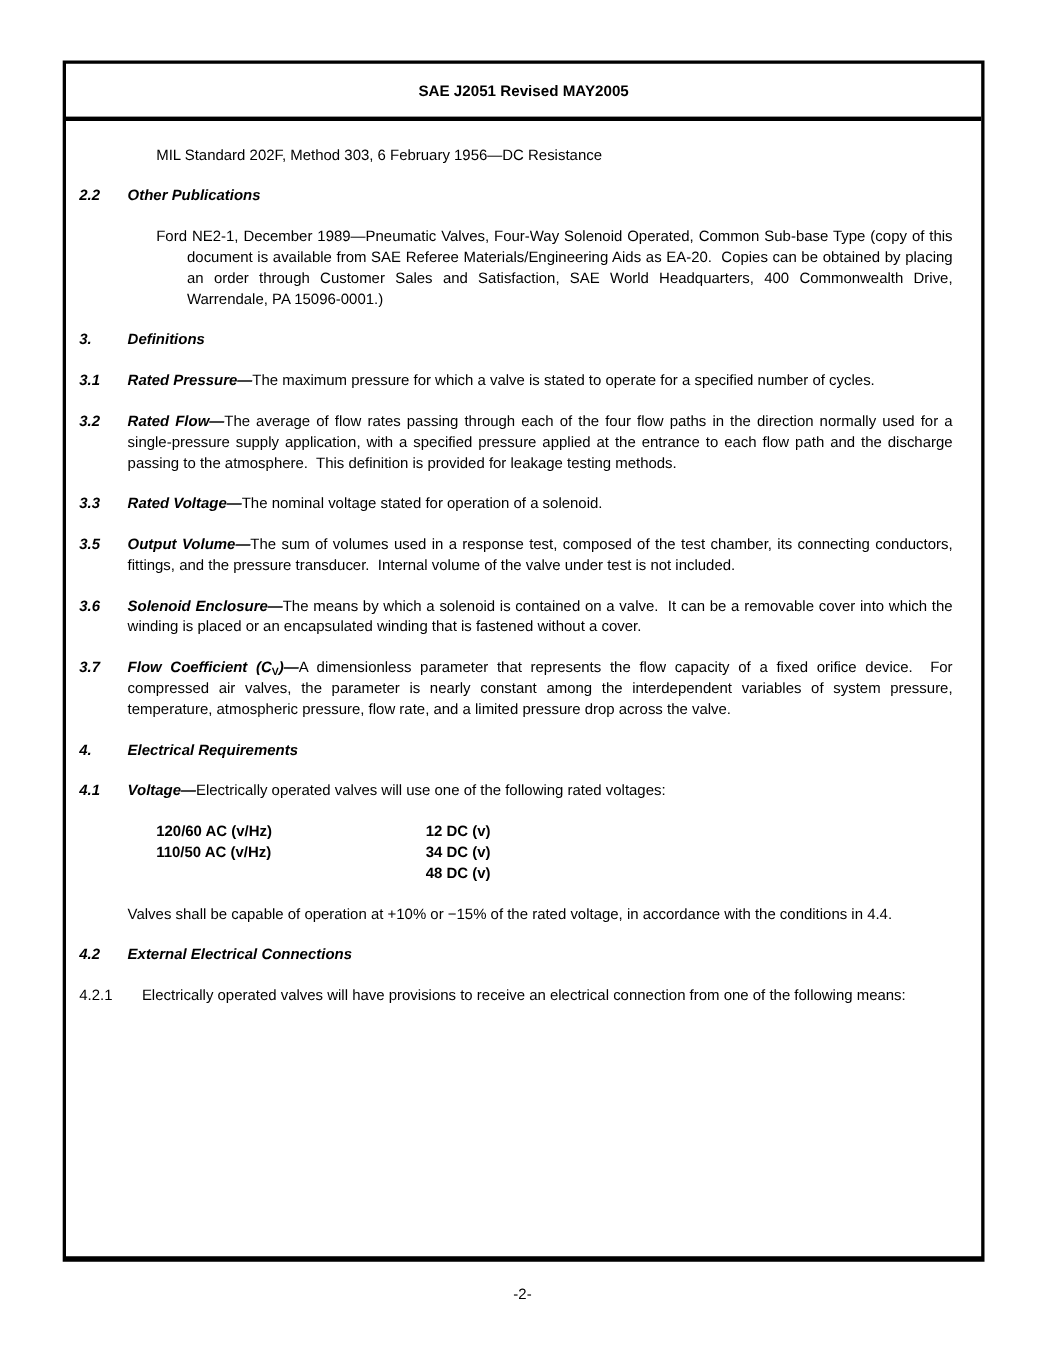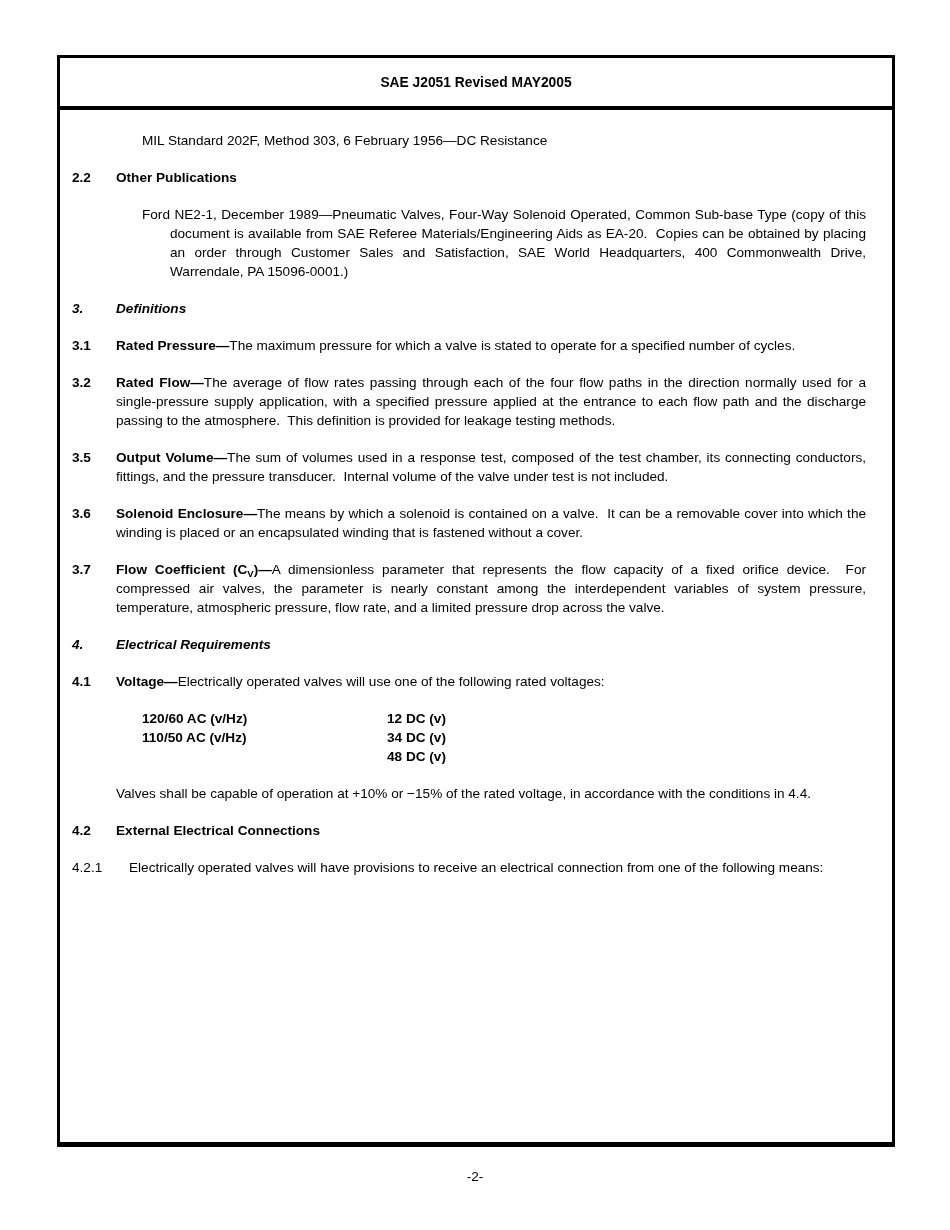--- a/index.html
+++ b/index.html
@@ -23,21 +23,21 @@
   }
   .header-title { font-weight: bold; font-size: 13.8px; }
   .body-area { padding: 21px 26px 0 12px; }
   .body-area > * { margin-top: 18px; }
   .body-area > *:first-child { margin-top: 0; }
   .sec { display: flex; align-items: flex-start; }
   .num { width: 44px; flex: 0 0 44px; }
   .num.wide { width: 57px; flex: 0 0 57px; }
   .txt { flex: 1 1 auto; text-align: justify; white-space: pre-wrap; }
   .txt-heading { flex: 1 1 auto; }
-  .b { font-weight: bold; }
+  .b { font-weight: bold; font-style: italic; }
   .bi { font-weight: bold; font-style: italic; }
   .smallcaps { font-variant: small-caps; letter-spacing: 0.15px; }
   .ref-line { margin-left: 70px; white-space: pre-wrap; }
   .ref-hang {
     margin-left: 70px; padding-left: 28px; text-indent: -28px;
     text-align: justify; white-space: pre-wrap;
   }
   .voltages { margin-left: 70px; display: flex; font-weight: bold; }
   .vcol-ac { width: 245px; flex: 0 0 245px; }
   .vline { white-space: pre-wrap; }
@@ -81,20 +81,24 @@
       <div class="sec">
         <div class="num b">3.1</div>
         <div class="txt"><span class="b">Rated Pressure—</span><span>The maximum pressure for which a valve is stated to operate for a specified number of cycles.</span></div>
       </div>
 
       <div class="sec">
         <div class="num b">3.2</div>
         <div class="txt"><span class="b">Rated Flow—</span><span>The average of flow rates passing through each of the four flow paths in the direction normally used for a single-pressure supply application, with a specified pressure applied at the entrance to each flow path and the discharge passing to the atmosphere.  This definition is provided for leakage testing methods.</span></div>
       </div>
 
+      <div class="sec">
+        <div class="num b">3.3</div>
+        <div class="txt"><span class="b">Rated Voltage—</span><span>The nominal voltage stated for operation of a solenoid.</span></div>
+      </div>
 
 
       <div class="sec">
         <div class="num b">3.5</div>
         <div class="txt"><span class="b">Output Volume—</span><span>The sum of volumes used in a response test, composed of the test chamber, its connecting conductors, fittings, and the pressure transducer.  Internal volume of the valve under test is not included.</span></div>
       </div>
 
       <div class="sec">
         <div class="num b">3.6</div>
         <div class="txt"><span class="b">Solenoid Enclosure—</span><span>The means by which a solenoid is contained on a valve.  It can be a removable cover into which the winding is placed or an encapsulated winding that is fastened without a cover.</span></div>

